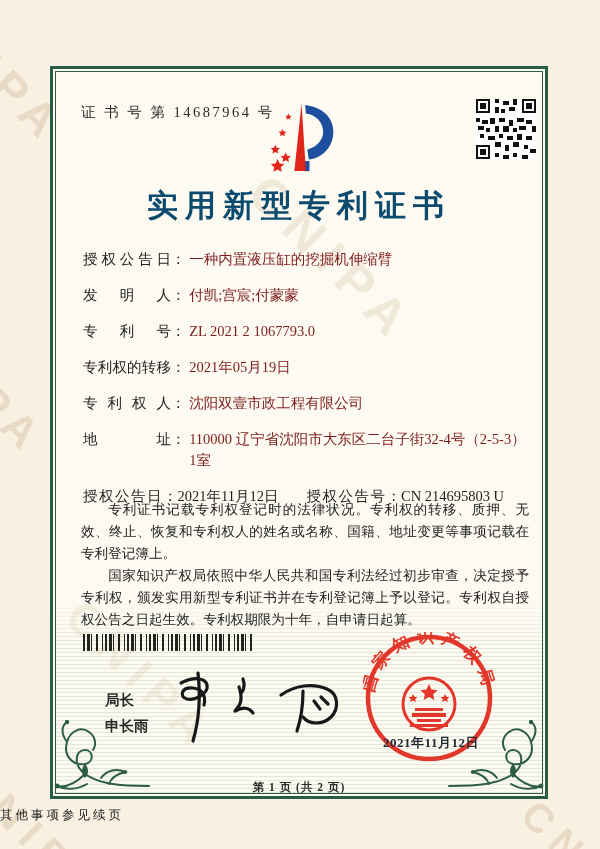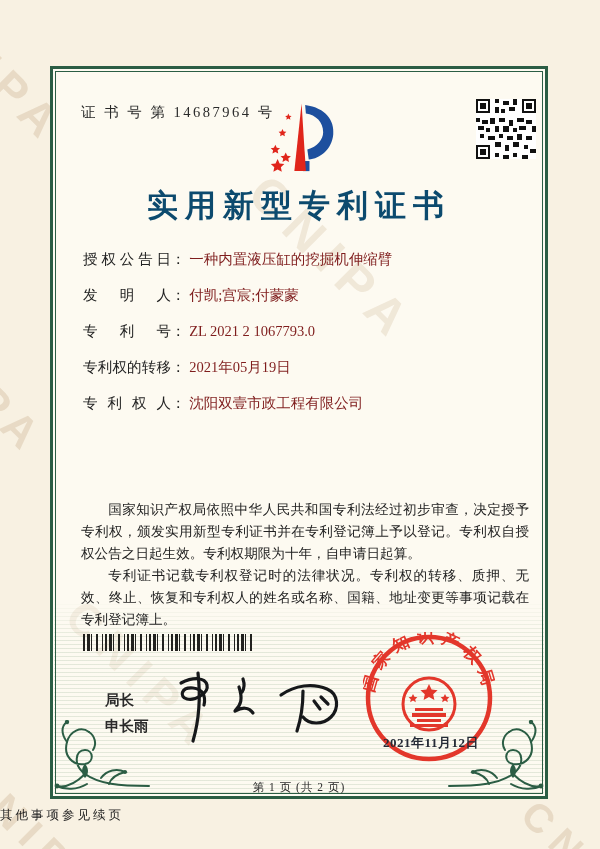--- a/index.html
+++ b/index.html
@@ -110,21 +110,21 @@
 
   .seal { position:absolute; left:310px; top:563px; width:132px; height:132px; }
   .seal-date {
     position:absolute; left:318px; top:665px; width:120px;
     font-size:13px; font-weight:bold; letter-spacing:0.5px;
     color:#252b36; text-align:center; white-space:nowrap;
   }
 
   .page-info {
     position:absolute; left:0; top:711px; width:100%;
-    text-align:center; font-size:11.5px; letter-spacing:1px; color:#2a2a2a;
+    text-align:center; font-size:11.5px; letter-spacing:1px; color:#2a2a2a;font-weight:bold;
   }
 
   .footer-note {
     position:absolute; left:0; top:807px; width:100%;
     font-size:12.5px; letter-spacing:3px; color:#222;
   }
 
   .ornament { position:absolute; width:112px; height:80px; pointer-events:none; }
   .orn-left  { left:-12px; bottom:-4px; }
   .orn-right { right:-12px; bottom:-4px; transform:scaleX(-1); }
@@ -224,25 +224,37 @@
       <span class="fvalue">ZL 2021 2 1067793.0</span>
     </div>
     <div class="frow">
       <span class="flabel">专利权的转移</span><span class="fcolon">：</span>
       <span class="fvalue">2021年05月19日</span>
     </div>
     <div class="frow">
       <span class="flabel">专利权人</span><span class="fcolon">：</span>
       <span class="fvalue">沈阳双壹市政工程有限公司</span>
     </div>
+    <div class="frow">
+      <span class="flabel">地址</span><span class="fcolon">：</span>
+      <span class="fvalue">110000 辽宁省沈阳市大东区二台子街32-4号（2-5-3）1室</span>
+    </div>
+    <div class="grant-row">
+      <span>
+        <span class="glabel">授权公告日</span><span>：</span><span>2021年11月12日</span>
+      </span>
+      <span class="grant-pair2">
+        <span class="glabel">授权公告号</span><span>：</span><span>CN 214695803 U</span>
+      </span>
+    </div>
   </div>
 
   <div class="law">
+    <p>专利证书记载专利权登记时的法律状况。专利权的转移、质押、无效、终止、恢复和专利权人的姓名或名称、国籍、地址变更等事项记载在专利登记簿上。</p>
     <p>国家知识产权局依照中华人民共和国专利法经过初步审查，决定授予专利权，颁发实用新型专利证书并在专利登记簿上予以登记。专利权自授权公告之日起生效。专利权期限为十年，自申请日起算。</p>
-    <p>专利证书记载专利权登记时的法律状况。专利权的转移、质押、无效、终止、恢复和专利权人的姓名或名称、国籍、地址变更等事项记载在专利登记簿上。</p>
   </div>
 
   <div class="barcode"></div>
 
   <div class="signer">
     <div>局长</div>
     <div>申长雨</div>
   </div>
 
   <svg class="signature" viewBox="0 0 210 90">

